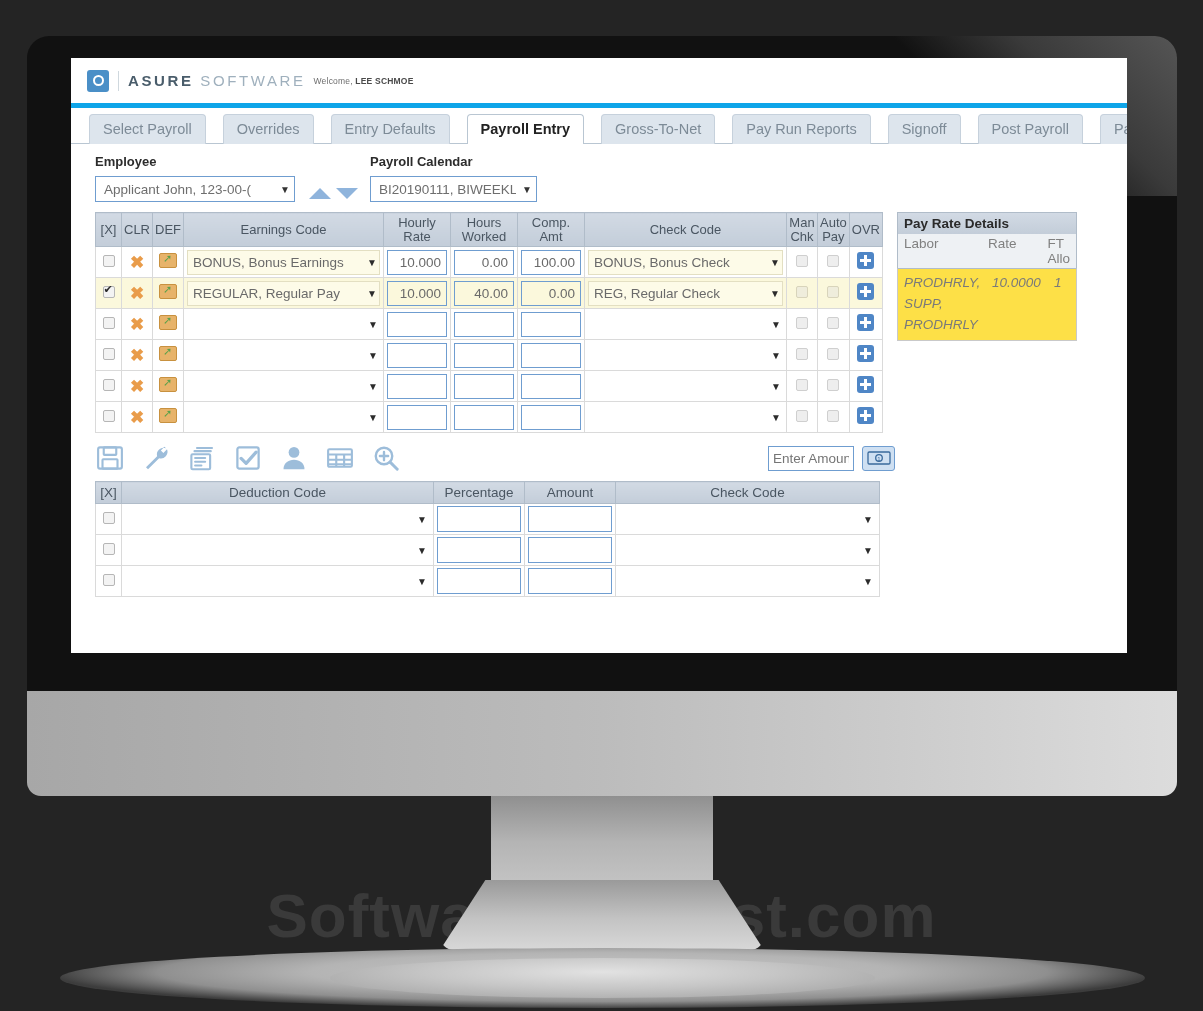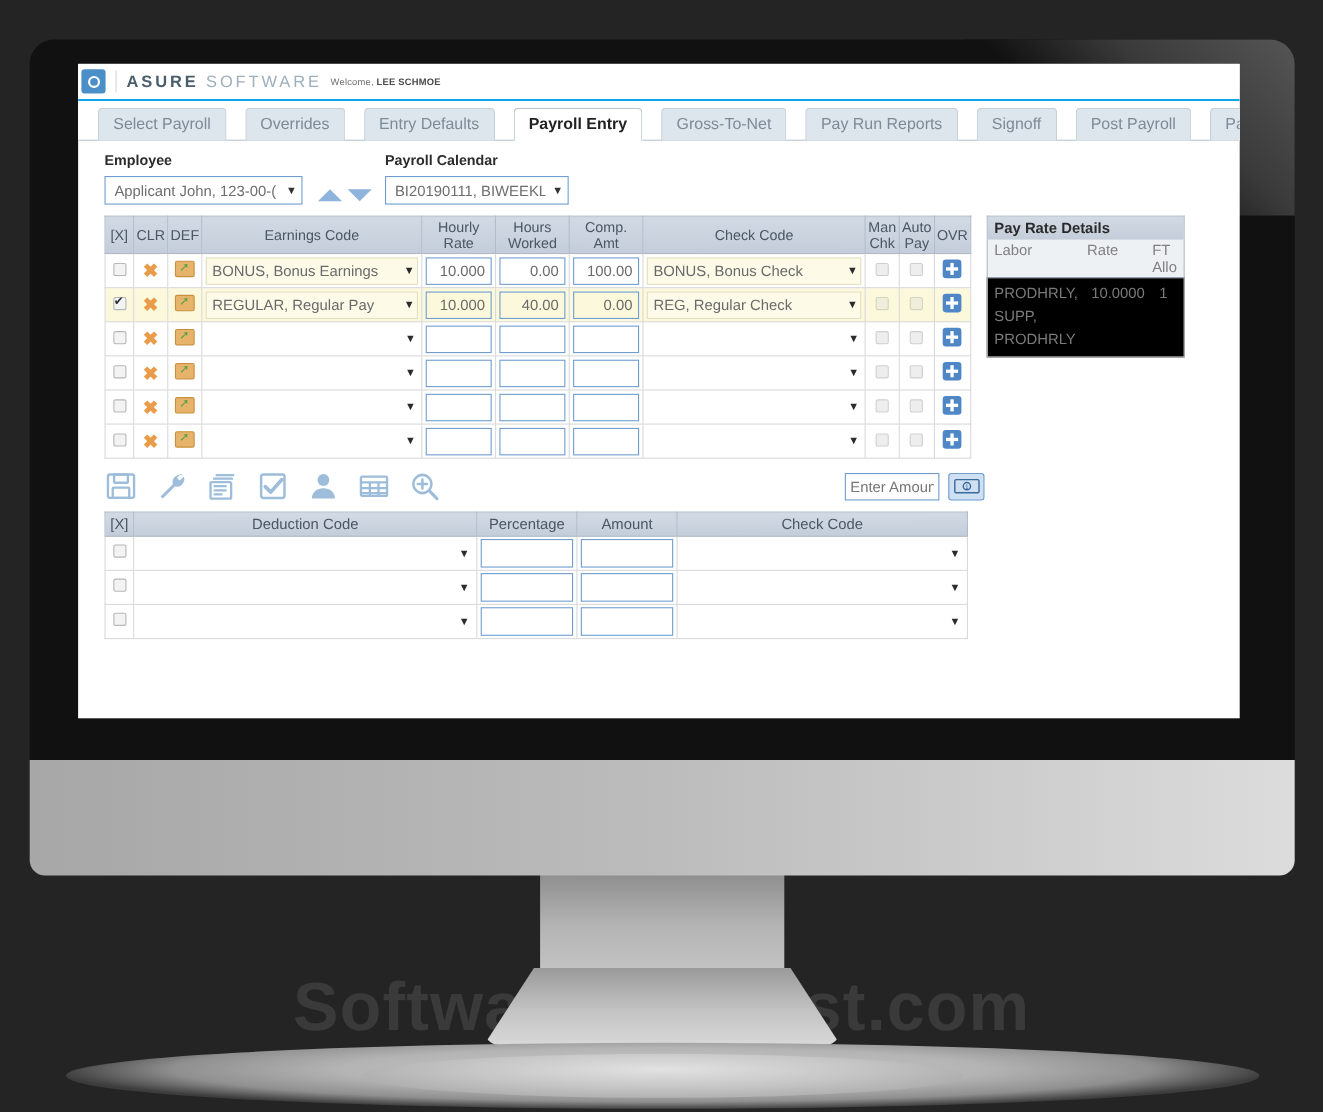--- a/index.html
+++ b/index.html
@@ -78,23 +78,23 @@
   #base-inner {
     position: absolute; left: 330px; top: 958px;
     width: 545px; height: 40px;
     border-radius: 50%;
     background: radial-gradient(ellipse at 50% 35%, #e2e2e2 0%, #c6c6c6 45%, #9c9c9c 100%);
     z-index: 2;
   }
 
   
   .app-header {
-    height: 34px; background: #ffffff;
-    border-bottom: 2px solid #0ea5e9;
-    display: flex; align-items: center; padding-left: 3px;
+    height: 50px; background: #ffffff;
+    border-bottom: 5px solid #0ea5e9;
+    display: flex; align-items: center; padding-left: 16px;
   }
   .logo-mark {
     width: 22px; height: 22px; border-radius: 3px;
     background: #4a8fc7;
     display: flex; align-items: center; justify-content: center;
     margin-right: 9px;
   }
   .logo-mark span {
     display:block; width:11px; height:11px; border-radius:50%;
     border:2px solid #ffffff;
@@ -197,22 +197,22 @@
 
   
   .prd { margin-left: 14px; width: 180px; }
   .prd-h { background: linear-gradient(180deg,#d2dae4 0%, #c3cdd9 100%);
            border:1px solid #b0bcc9; border-bottom:none;
            font-weight:bold; font-size:13.5px; color:#2a2a2a; padding:3px 6px; }
   .prd-sub { background:#eef1f4; border:1px solid #b0bcc9; border-top:none; border-bottom:none;
              display:flex; font-size:13.5px; color:#808080; padding:2px 6px; }
   .prd-sub div:nth-child(1){ width:88px; }
   .prd-sub div:nth-child(2){ width:62px; }
-  .prd-body { background:#000000; border:1px solid #c9c9c9; border-top:1px solid #b0bcc9;
-              display:flex; font-size:13.5px; color:#7a7a7a; padding:4px 6px; line-height:1.55; }
+  .prd-body { background:#fde047; border:1px solid #c9c9c9; border-top:1px solid #b0bcc9;
+              display:flex; font-size:13.5px; color:#7a7a7a; padding:4px 6px; line-height:1.55;font-style:italic; }
   .prd-body div:nth-child(1){ width:88px; }
   .prd-body div:nth-child(2){ width:62px; }
 
   
   .toolbar { display:flex; align-items:center; margin-top: 10px; padding-left: 0; }
   .tbico { width:34px; height:30px; margin-right:12px; cursor:pointer; color:#9dbdda; }
   .tbico svg { display:block; }
   .tb-spacer { flex: 1; }
   .amt-in {
     width: 86px; height: 25px; border:1px solid #6f9dd0; background:#fff;
@@ -278,21 +278,21 @@
       <div class="tab">Post Payroll</div>
       <div class="tab">Payroll Reports</div>
     </div>
 
 
     <div class="content">
 
       <div class="fieldrow">
         <div class="fieldgrp">
           <div class="fieldlbl">Employee</div>
-          <div class="selectbox" style="width:180px;">
+          <div class="selectbox" style="width:200px;">
             <span class="val">Applicant John, 123-00-(</span>
             <span class="caret">▼</span>
           </div>
         </div>
 
         <div class="navarrows">
           <div class="tri up"></div>
           <div class="tri down"></div>
         </div>
 

